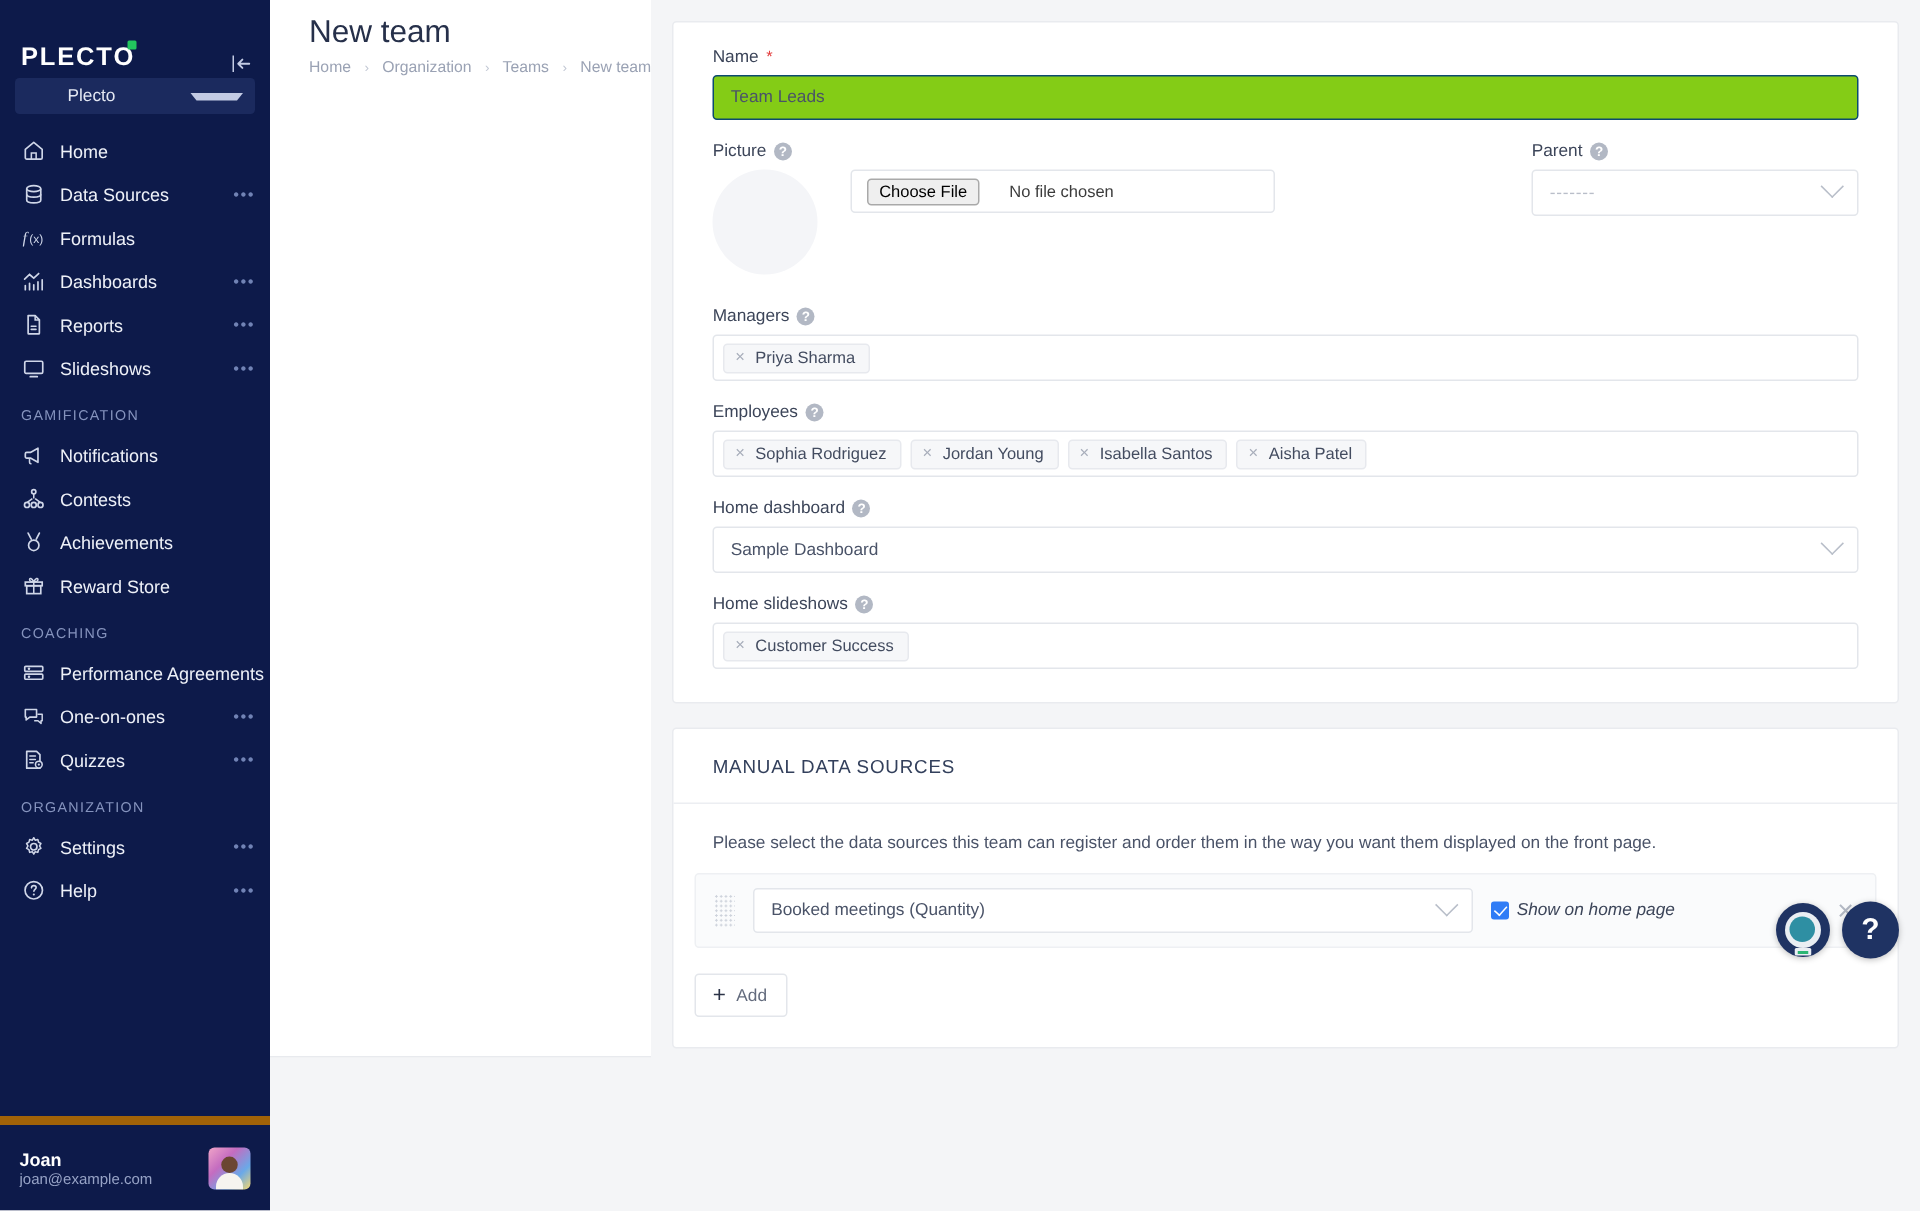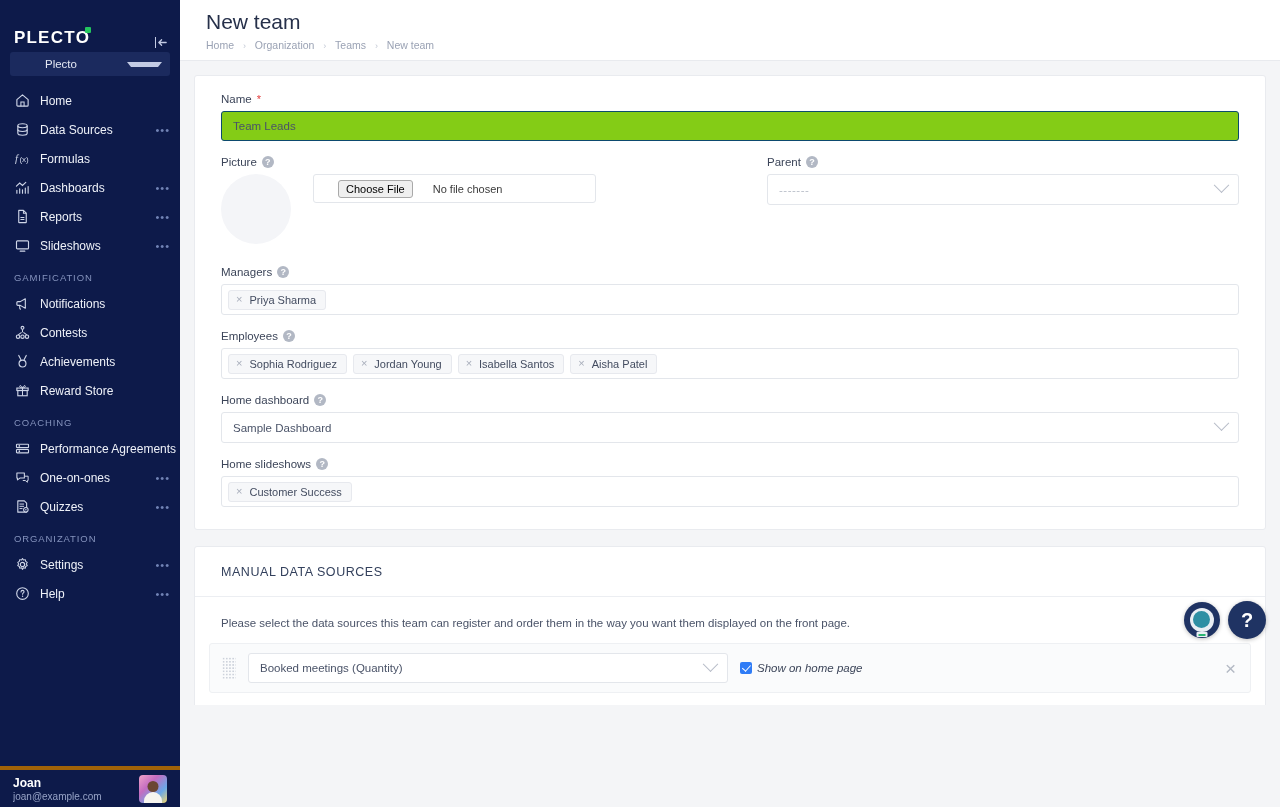--- a/index.html
+++ b/index.html
@@ -64,21 +64,21 @@
     display: flex; align-items: center; justify-content: center;
     color: #cfd6e8;
   }
   .nav-item .ico svg { display: block; }
   .nav-item .lbl {
     color: #eef1f8; font-size: 12px; flex: 1 1 auto; white-space: nowrap;
   }
   .nav-item .dots { color: #7183b5; font-size: 11px; letter-spacing: 1px; }
 
   .sb-user {
-    height: 41px; border-top: 4px solid #a16207;
+    height: 63px; border-top: 6px solid #a16207;
     display: flex; align-items: center; padding: 0 13px;
     gap: 8px;
   }
   .sb-user .who { flex: 1 1 auto; min-width: 0; }
   .sb-user .nm { color: #fff; font-size: 12px; font-weight: 700; }
   .sb-user .em { color: #97a3c6; font-size: 10px; margin-top: 1px;
     overflow: hidden; text-overflow: ellipsis; white-space: nowrap; }
   .avatar {
     width: 28px; height: 28px; border-radius: 4px; flex: 0 0 28px;
     background: linear-gradient(135deg,#f0a4c8 0%,#c46cc0 35%,#6aa9e8 70%,#f5d76e 100%);
@@ -90,21 +90,21 @@
     width: 18px; height: 11px; border-radius: 9px 9px 0 0; background: #f6f4ef;
   }
   .avatar::before {
     content: ""; position: absolute; left: 50%; top: 6px;
     transform: translateX(-50%);
     width: 11px; height: 11px; border-radius: 50%; background: #6b4632;
   }
 
   
   .main {
-    flex: 1 1 auto; height: 705px; display: flex; flex-direction: column;
+    flex: 1 1 auto; height: 705px; display: flex; flex-direction: row;
     background: #f4f5f7; position: relative;
   }
   .page-head {
     background: #fff; padding: 10px 0 9px 26px; flex: 0 0 auto;
     border-bottom: 1px solid #e8eaee;
   }
   .page-title { font-size: 21px; color: #26304a; font-weight: 400; }
   .breadcrumb { margin-top: 5px; font-size: 10.5px; color: #9aa2b4; }
   .breadcrumb a { color: #9aa2b4; text-decoration: none; cursor: pointer; }
   .breadcrumb .sep { margin: 0 6px; color: #c2c8d4; font-size: 9px; }
@@ -152,21 +152,21 @@
   .col-left { flex: 0 0 520px; }
   .col-right { flex: 1 1 auto; }
 
   .pic-row { display: flex; align-items: flex-start; gap: 22px; }
   .pic-circle {
     width: 70px; height: 70px; border-radius: 50%; background: #f4f5f8;
     flex: 0 0 70px;
   }
   .file-box {
     flex: 1 1 auto; height: 29px; border: 1px solid #e3e6eb; border-radius: 3px;
-    display: flex; align-items: center; padding: 0 24px; background: #fff;
+    display: flex; align-items: center; padding: 0 10px; background: #fff;
     max-width: 283px;
   }
   .choose-file {
     border: 1px solid #a9a9a9; background: #efefef; border-radius: 3px;
     font-size: 11px; color: #000; padding: 2px 7px; cursor: pointer;
   }
   .file-none { font-size: 11px; color: #3b3b3b; margin-left: 20px; }
 
   .tagfield {
     width: 100%; min-height: 31px; border: 1px solid #e3e6eb; border-radius: 3px;

